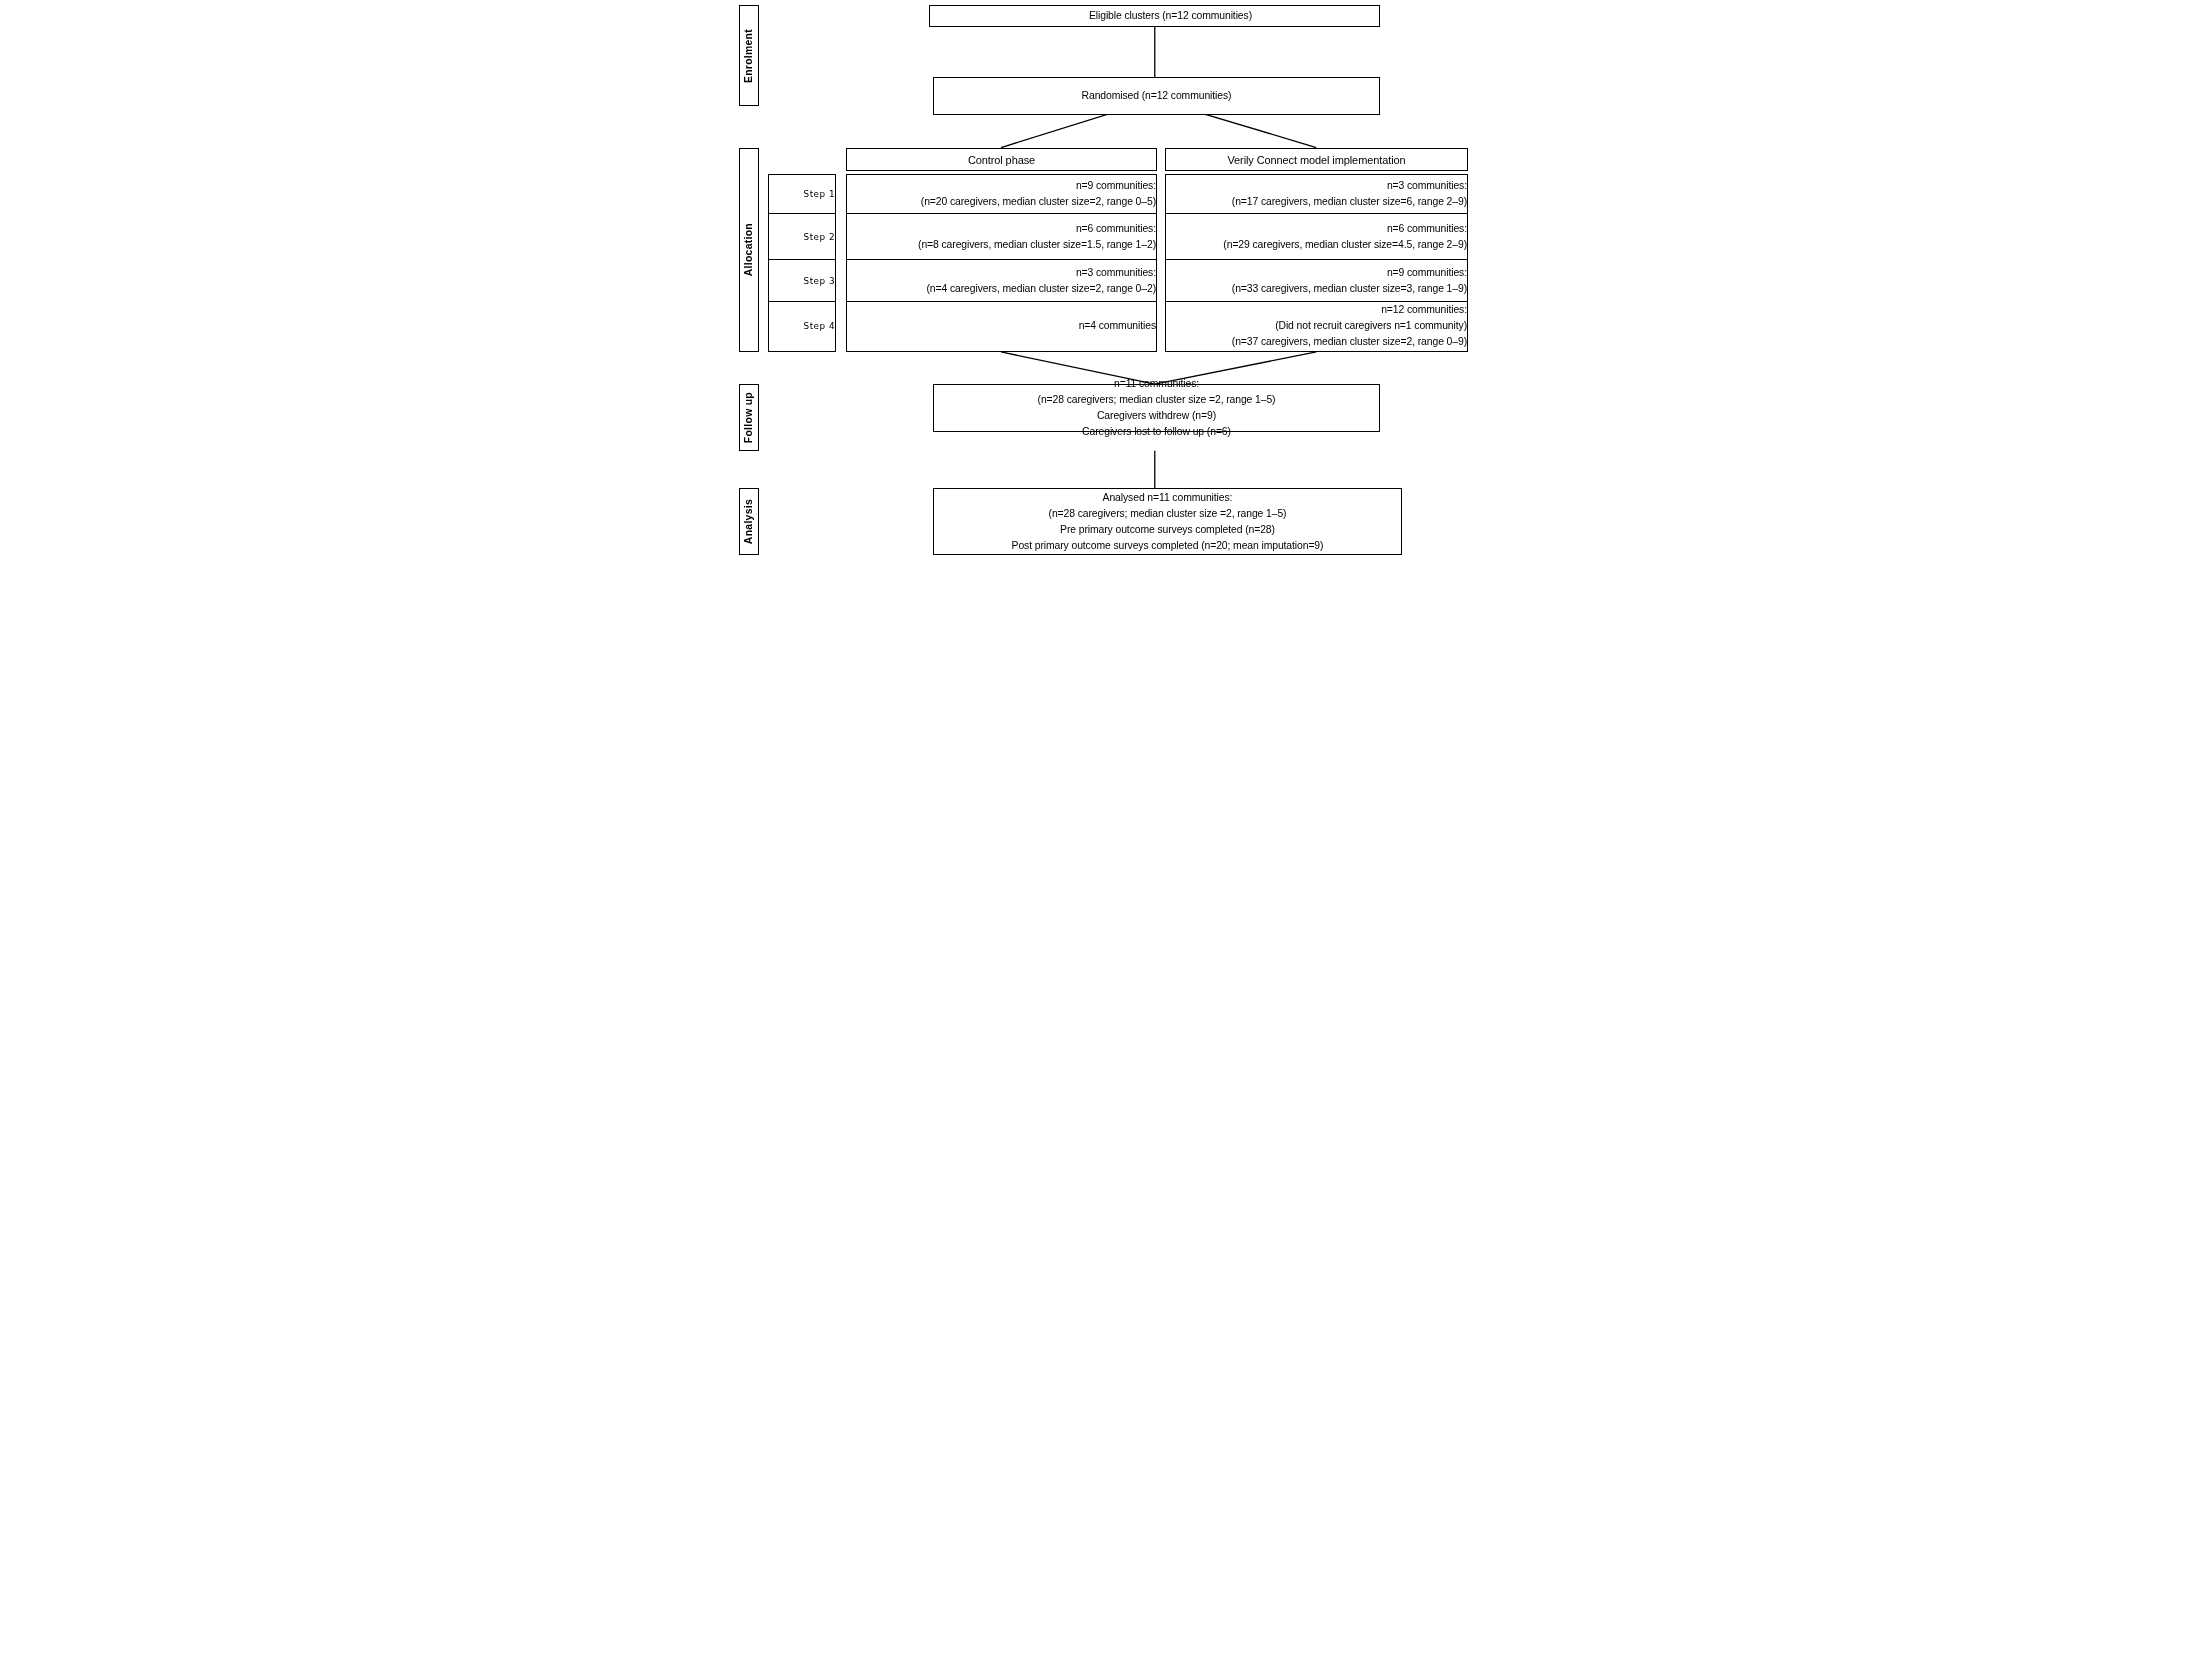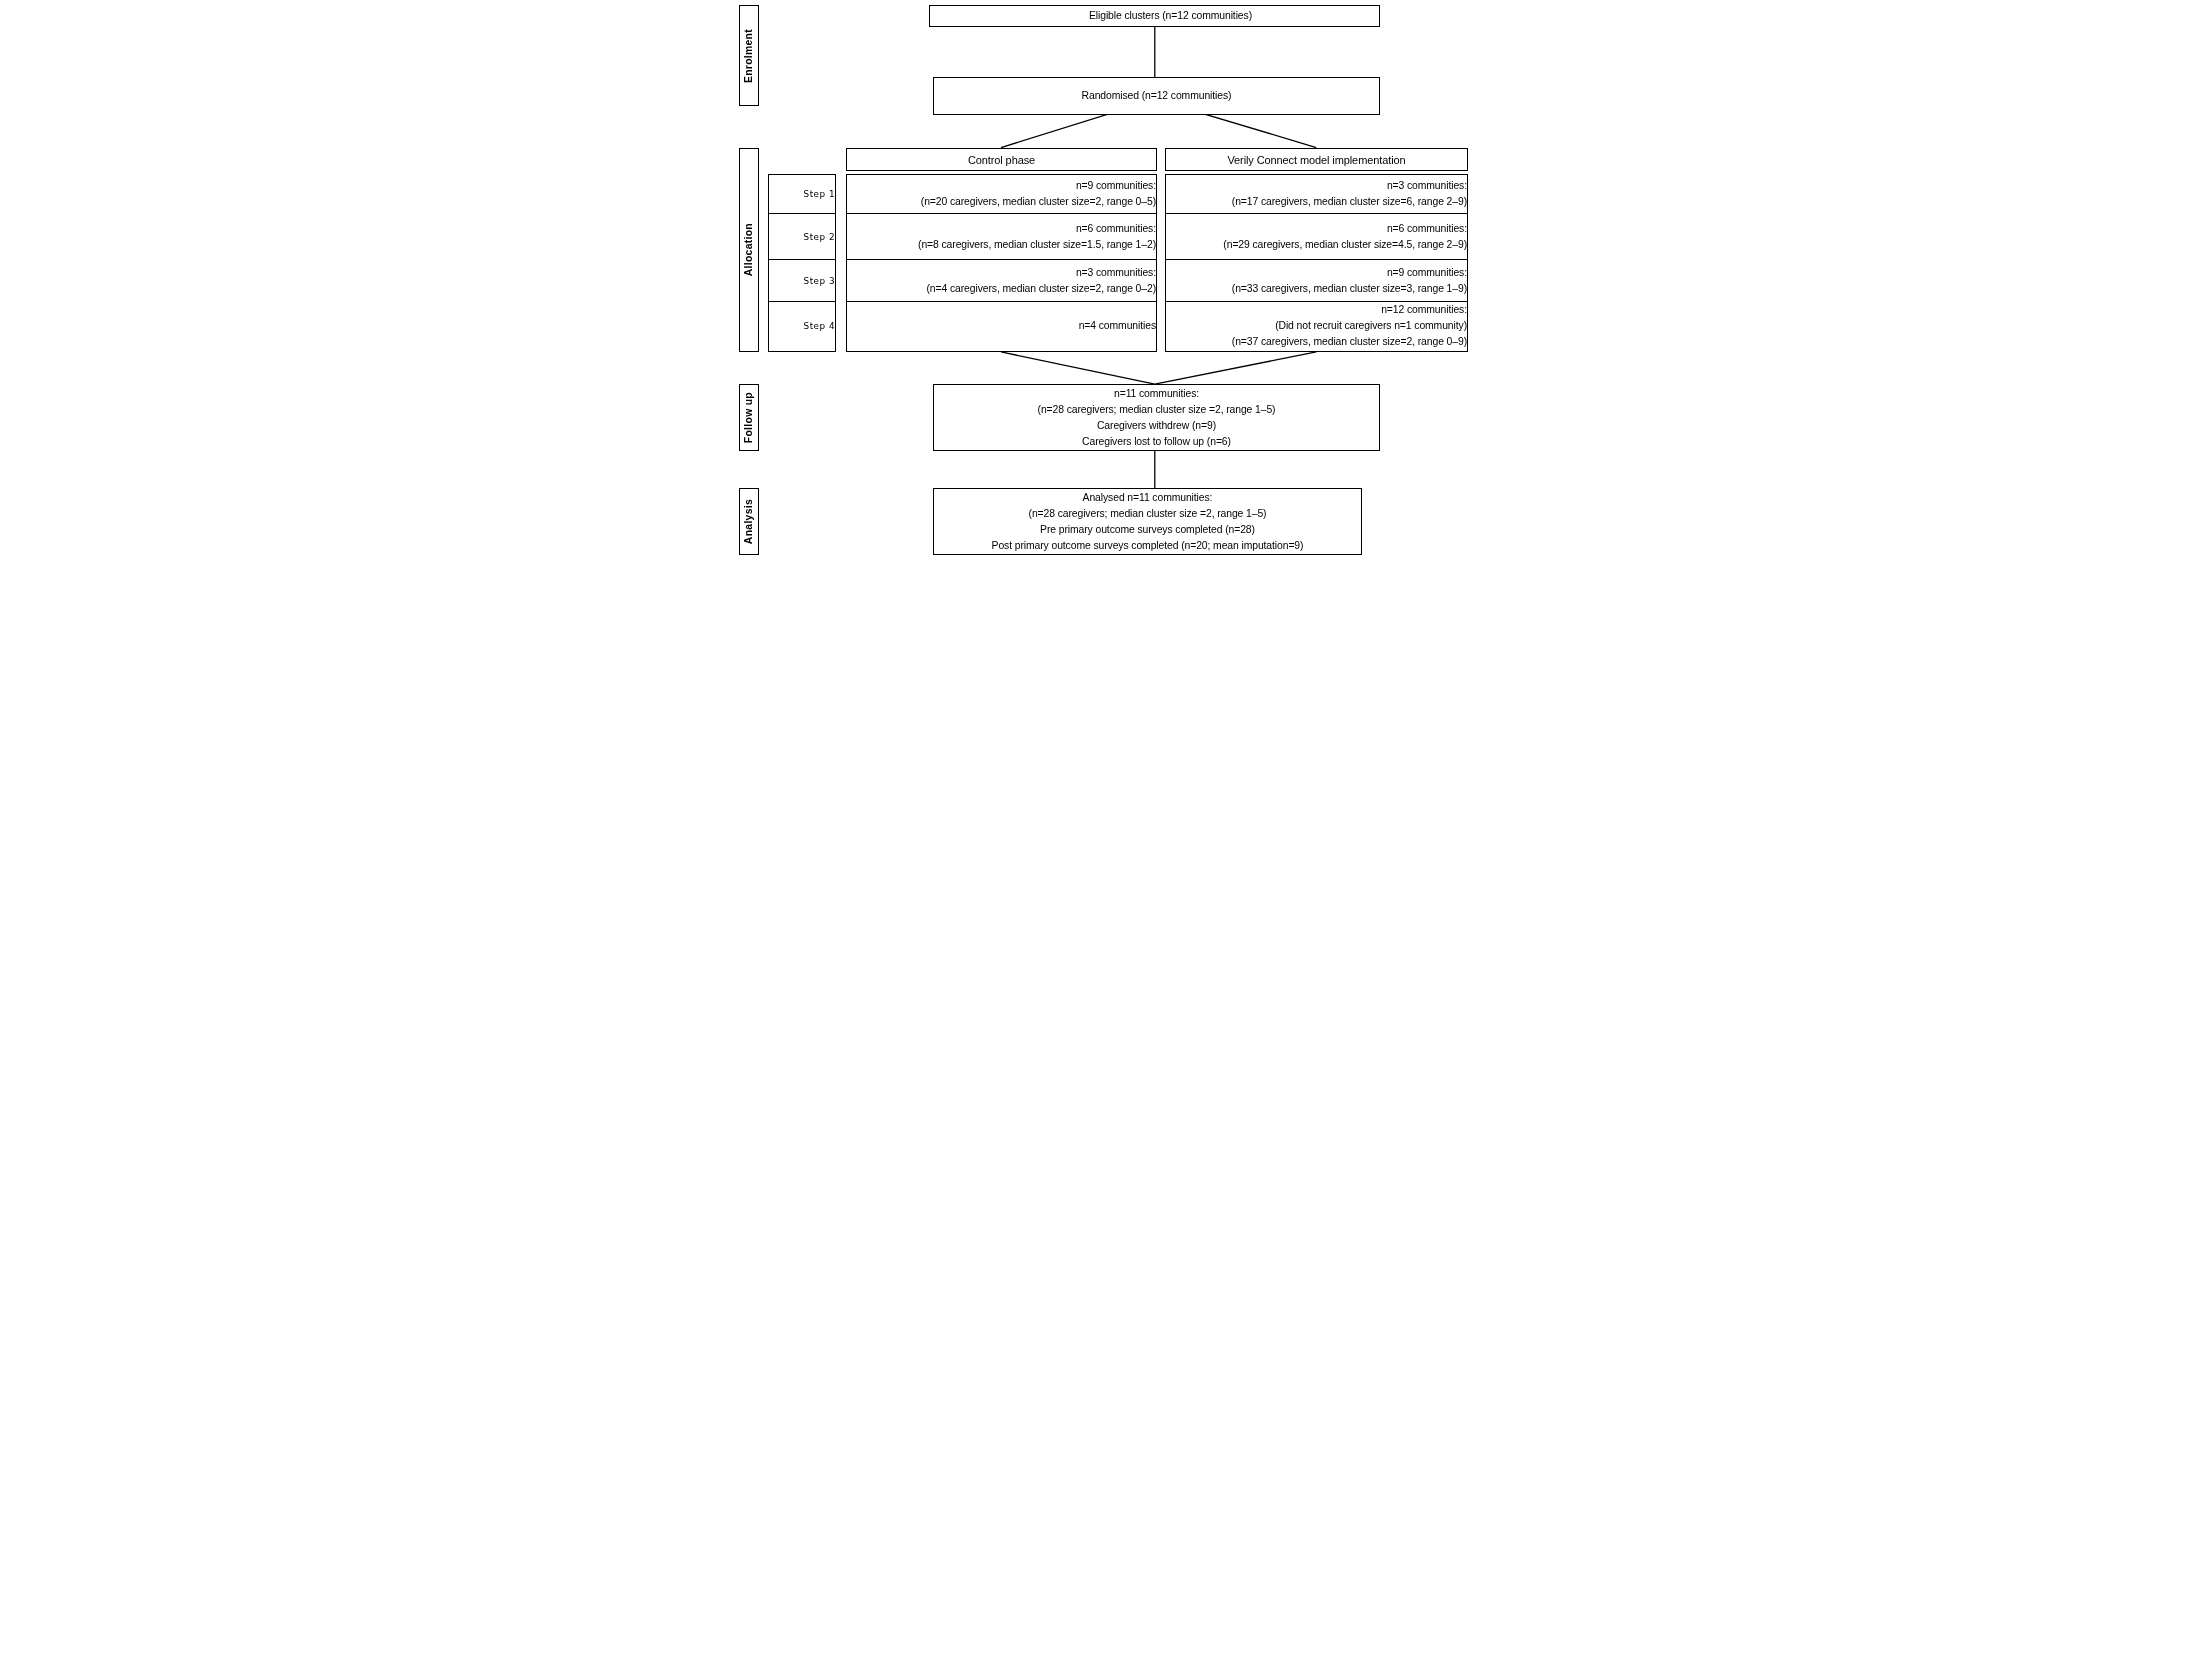--- a/index.html
+++ b/index.html
@@ -85,23 +85,23 @@
   .pos-control-header   { left: 111px; top: 148px; width: 311px; height: 23px; }
   .pos-verily-header    { left: 430px; top: 148px; width: 303px; height: 23px; }
   .pos-steps-col        { left: 33px;  top: 174px; width: 68px; height: 178px; }
   .pos-control-col      { left: 111px; top: 174px; width: 311px; height: 178px; }
   .pos-verily-col       { left: 430px; top: 174px; width: 303px; height: 178px; }
   .row-1 { top: 0;     height: 38px; }
   .row-2 { top: 38px;  height: 46px; }
   .row-3 { top: 84px; height: 42px; }
   .row-4 { top: 126px; height: 49px; }
   .pos-followup-label   { left: 3.6px;   top: 384px; width: 20px;  height: 67px; }
-  .pos-follow-box       { left: 198px; top: 384px; width: 447px; height: 67px; justify-content: flex-end; }
+  .pos-follow-box       { left: 198px; top: 384px; width: 447px; height: 48px; }
   .pos-analysis-label   { left: 3.6px;   top: 488px; width: 20px;  height: 67px; }
-  .pos-analysis-box     { left: 198px; top: 488px; width: 429px; height: 67px; }
+  .pos-analysis-box     { left: 198px; top: 488px; width: 469px; height: 67px; }
   line { stroke: #000000; stroke-width: 2.5px; }
 </style>
 </head>
 <body>
 
 <div class="canvas">
 
   <svg class="overlay" viewBox="0 0 1420 1078" preserveAspectRatio="none">
     <line x1="811" y1="52" x2="811" y2="149"></line>
     <line x1="812" y1="192" x2="514" y2="285"></line>

